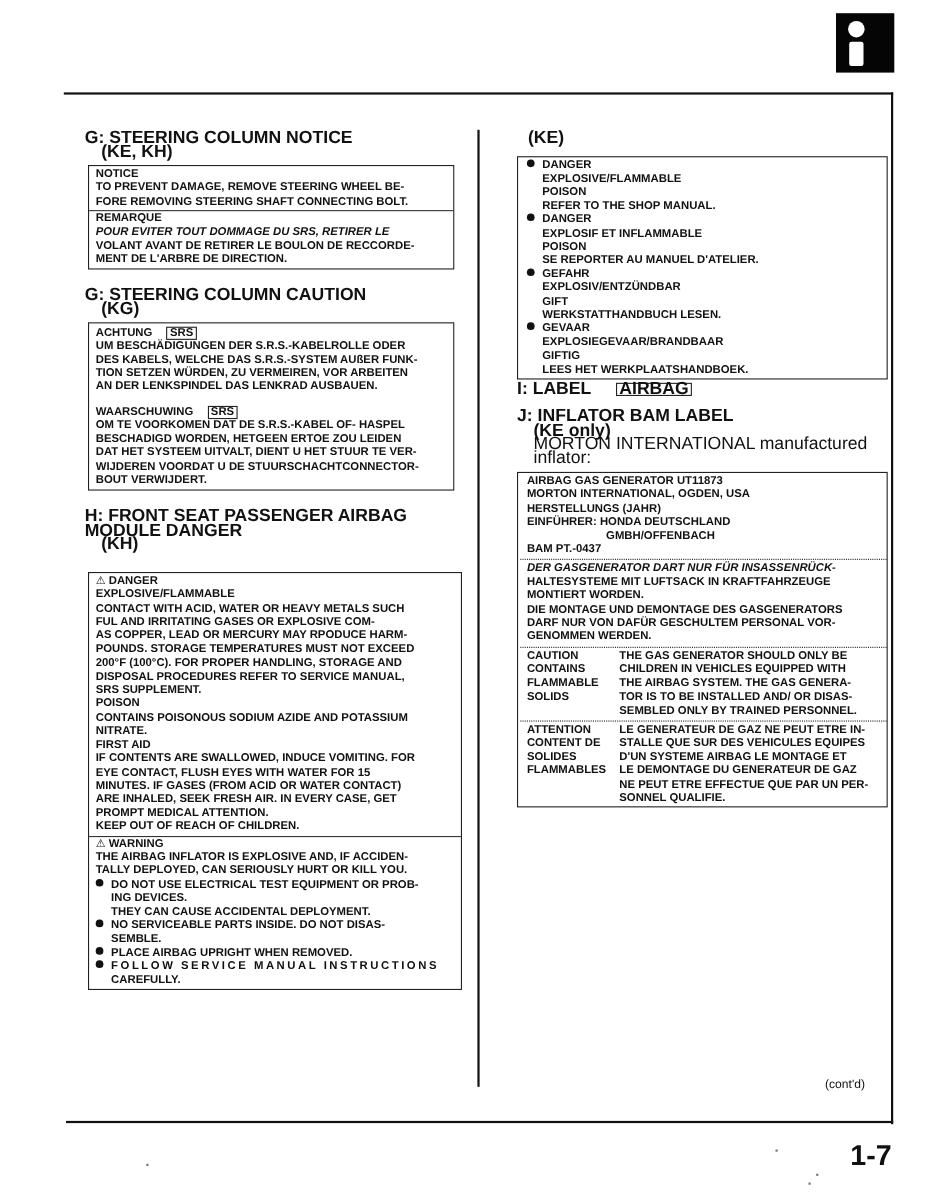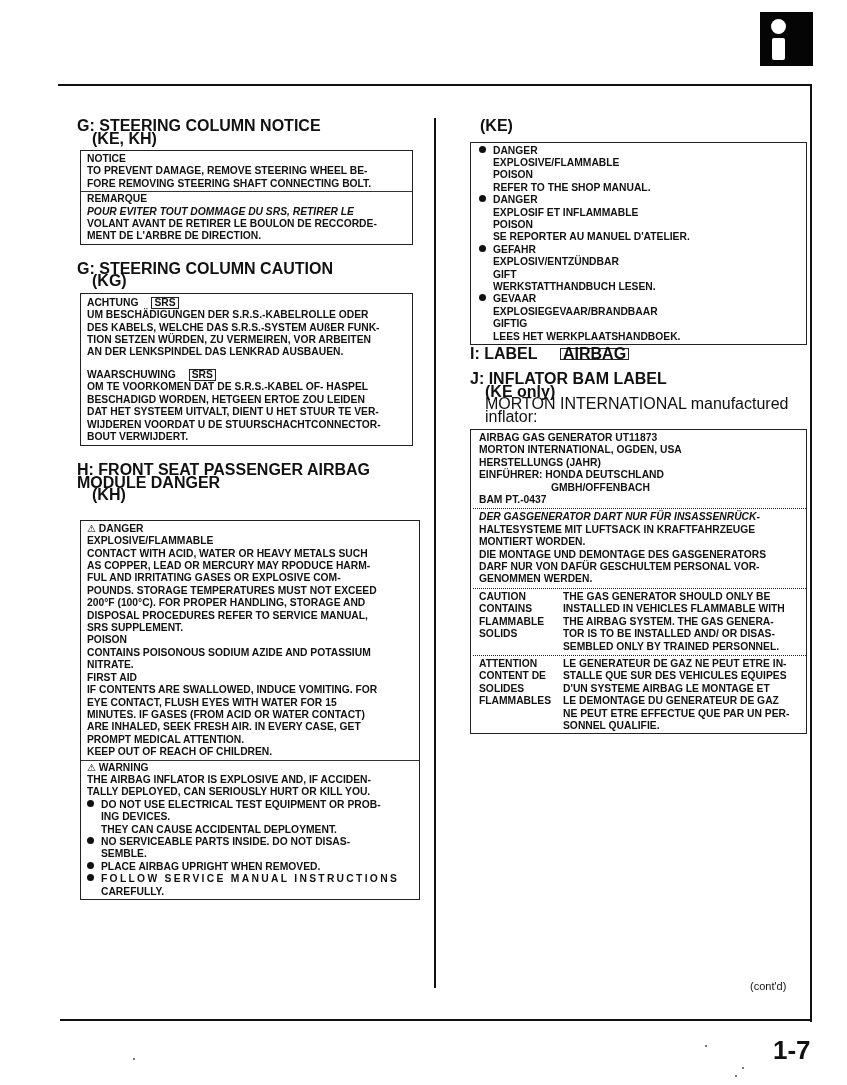--- a/index.html
+++ b/index.html
@@ -79,22 +79,22 @@
     </div>
   </div>
 
   <div style="margin-top:18px;">
     <div class="heading">H: FRONT SEAT PASSENGER AIRBAG MODULE DANGER</div>
     <div class="heading sub">(KH)</div>
     <div class="box" style="margin-top:18px; margin-left:3px; width:340px;">
       <div class="line"><span class="warn-tri">⚠</span> <span>DANGER</span></div>
       <div class="line">EXPLOSIVE/FLAMMABLE</div>
       <div class="line">CONTACT WITH ACID, WATER OR HEAVY METALS SUCH</div>
+      <div class="line">FUL AND IRRITATING GASES OR EXPLOSIVE COM-</div>
       <div class="line">AS COPPER, LEAD OR MERCURY MAY RPODUCE HARM-</div>
-      <div class="line">FUL AND IRRITATING GASES OR EXPLOSIVE COM-</div>
       <div class="line">POUNDS. STORAGE TEMPERATURES MUST NOT EXCEED</div>
       <div class="line">200°F (100°C). FOR PROPER HANDLING, STORAGE AND</div>
       <div class="line">DISPOSAL PROCEDURES REFER TO SERVICE MANUAL,</div>
       <div class="line">SRS SUPPLEMENT.</div>
       <div class="line">POISON</div>
       <div class="line">CONTAINS POISONOUS SODIUM AZIDE AND POTASSIUM</div>
       <div class="line">NITRATE.</div>
       <div class="line">FIRST AID</div>
       <div class="line">IF CONTENTS ARE SWALLOWED, INDUCE VOMITING. FOR</div>
       <div class="line">EYE CONTACT, FLUSH EYES WITH WATER FOR 15</div>
@@ -168,21 +168,21 @@
       <div class="dotted"></div>
       <div class="two-col">
         <div class="lbl">
           <div class="line">CAUTION</div>
           <div class="line">CONTAINS</div>
           <div class="line">FLAMMABLE</div>
           <div class="line">SOLIDS</div>
         </div>
         <div>
           <div class="line">THE GAS GENERATOR SHOULD ONLY BE</div>
-          <div class="line">INSTALLED IN VEHICLES FLAMMABLE WITH</div>
+          <div class="line">CHILDREN IN VEHICLES EQUIPPED WITH</div>
           <div class="line">THE AIRBAG SYSTEM. THE GAS GENERA-</div>
           <div class="line">TOR IS TO BE INSTALLED AND/ OR DISAS-</div>
           <div class="line">SEMBLED ONLY BY TRAINED PERSONNEL.</div>
         </div>
       </div>
       <div class="dotted"></div>
       <div class="two-col">
         <div class="lbl">
           <div class="line">ATTENTION</div>
           <div class="line">CONTENT DE</div>

